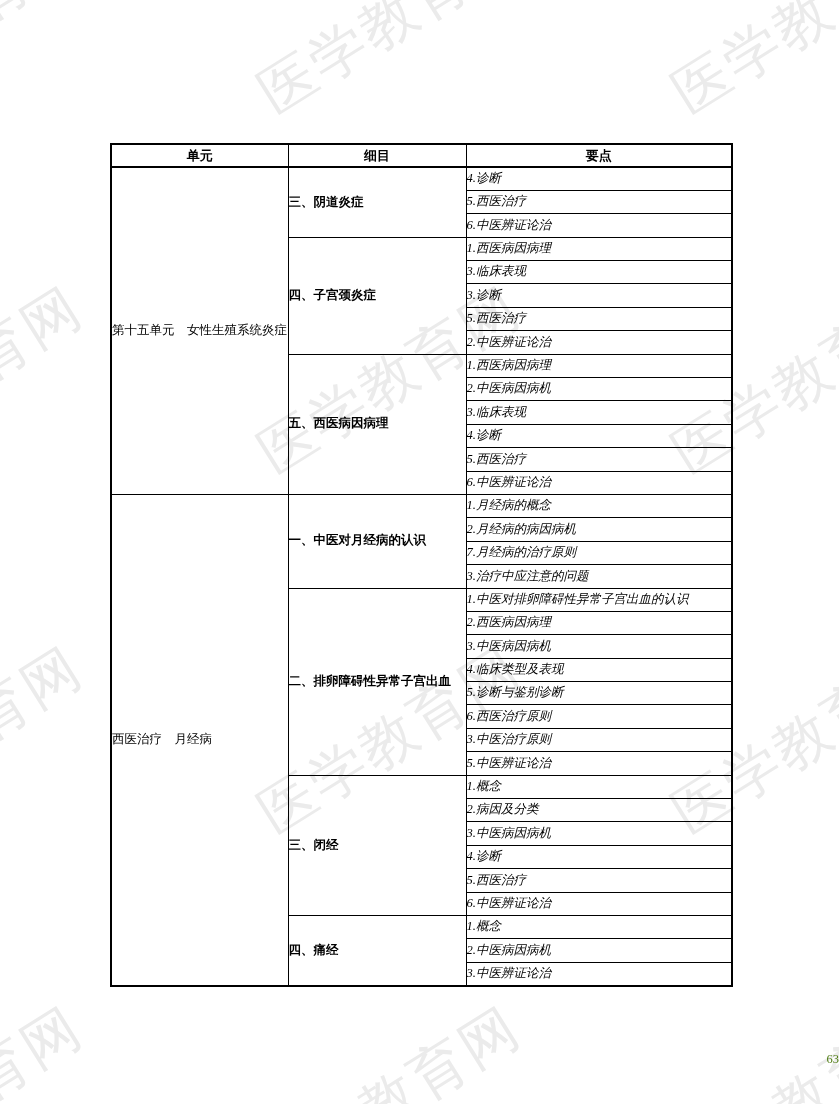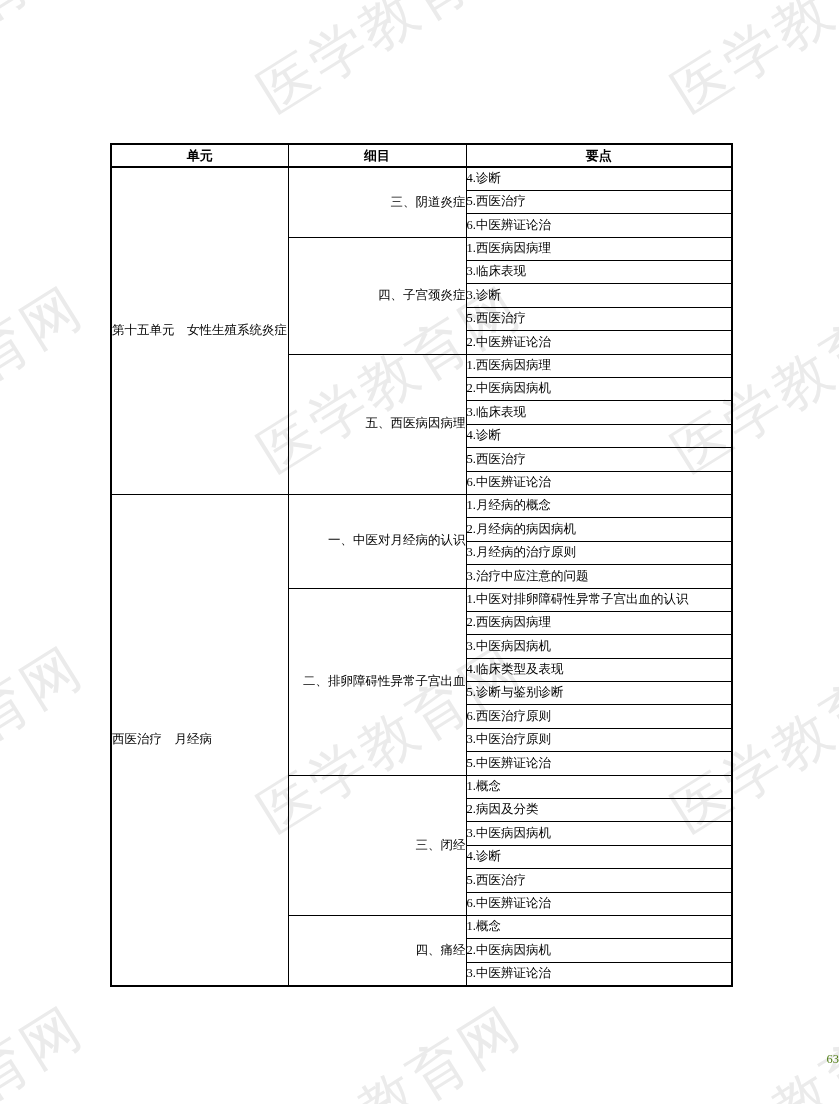--- a/index.html
+++ b/index.html
@@ -59,22 +59,22 @@
   }
   table.syllabus td {
     border: 1px solid #000;
     font-size: 12.5px;
     vertical-align: middle;
     padding: 0;
     line-height: 1.25;
   }
   table.syllabus tbody tr { height: 23.4px; }
   td.unit  { text-align: left; padding-left: 7px;  padding-right: 4px; }
-  td.item  { text-align: right; padding-left: 8px;  padding-right: 4px; }
-  td.point { text-align: left; padding-left: 7px;  padding-right: 4px; }
+  td.item  { text-align: left; padding-left: 8px;  padding-right: 4px; font-weight: bold; }
+  td.point { text-align: left; padding-left: 7px;  padding-right: 4px; font-style: italic; }
   
   .page-number {
     position: absolute;
     left: 0;
     top: 1052px;
     width: 100%;
     text-align: right;
     font-size: 12.5px;
     color: #4d7c0f;
     z-index: 1;
@@ -162,21 +162,21 @@
         </tr>
         <tr>
           <td class="unit" rowspan="21">西医治疗　月经病</td>
           <td class="item" rowspan="4">一、中医对月经病的认识</td>
           <td class="point">1.月经病的概念</td>
         </tr>
         <tr>
           <td class="point">2.月经病的病因病机</td>
         </tr>
         <tr>
-          <td class="point">3.月经病的治疗原则</td>
+          <td class="point">7.月经病的治疗原则</td>
         </tr>
         <tr>
           <td class="point">3.治疗中应注意的问题</td>
         </tr>
         <tr>
           <td class="item" rowspan="8">二、排卵障碍性异常子宫出血</td>
           <td class="point">1.中医对排卵障碍性异常子宫出血的认识</td>
         </tr>
         <tr>
           <td class="point">2.西医病因病理</td>

